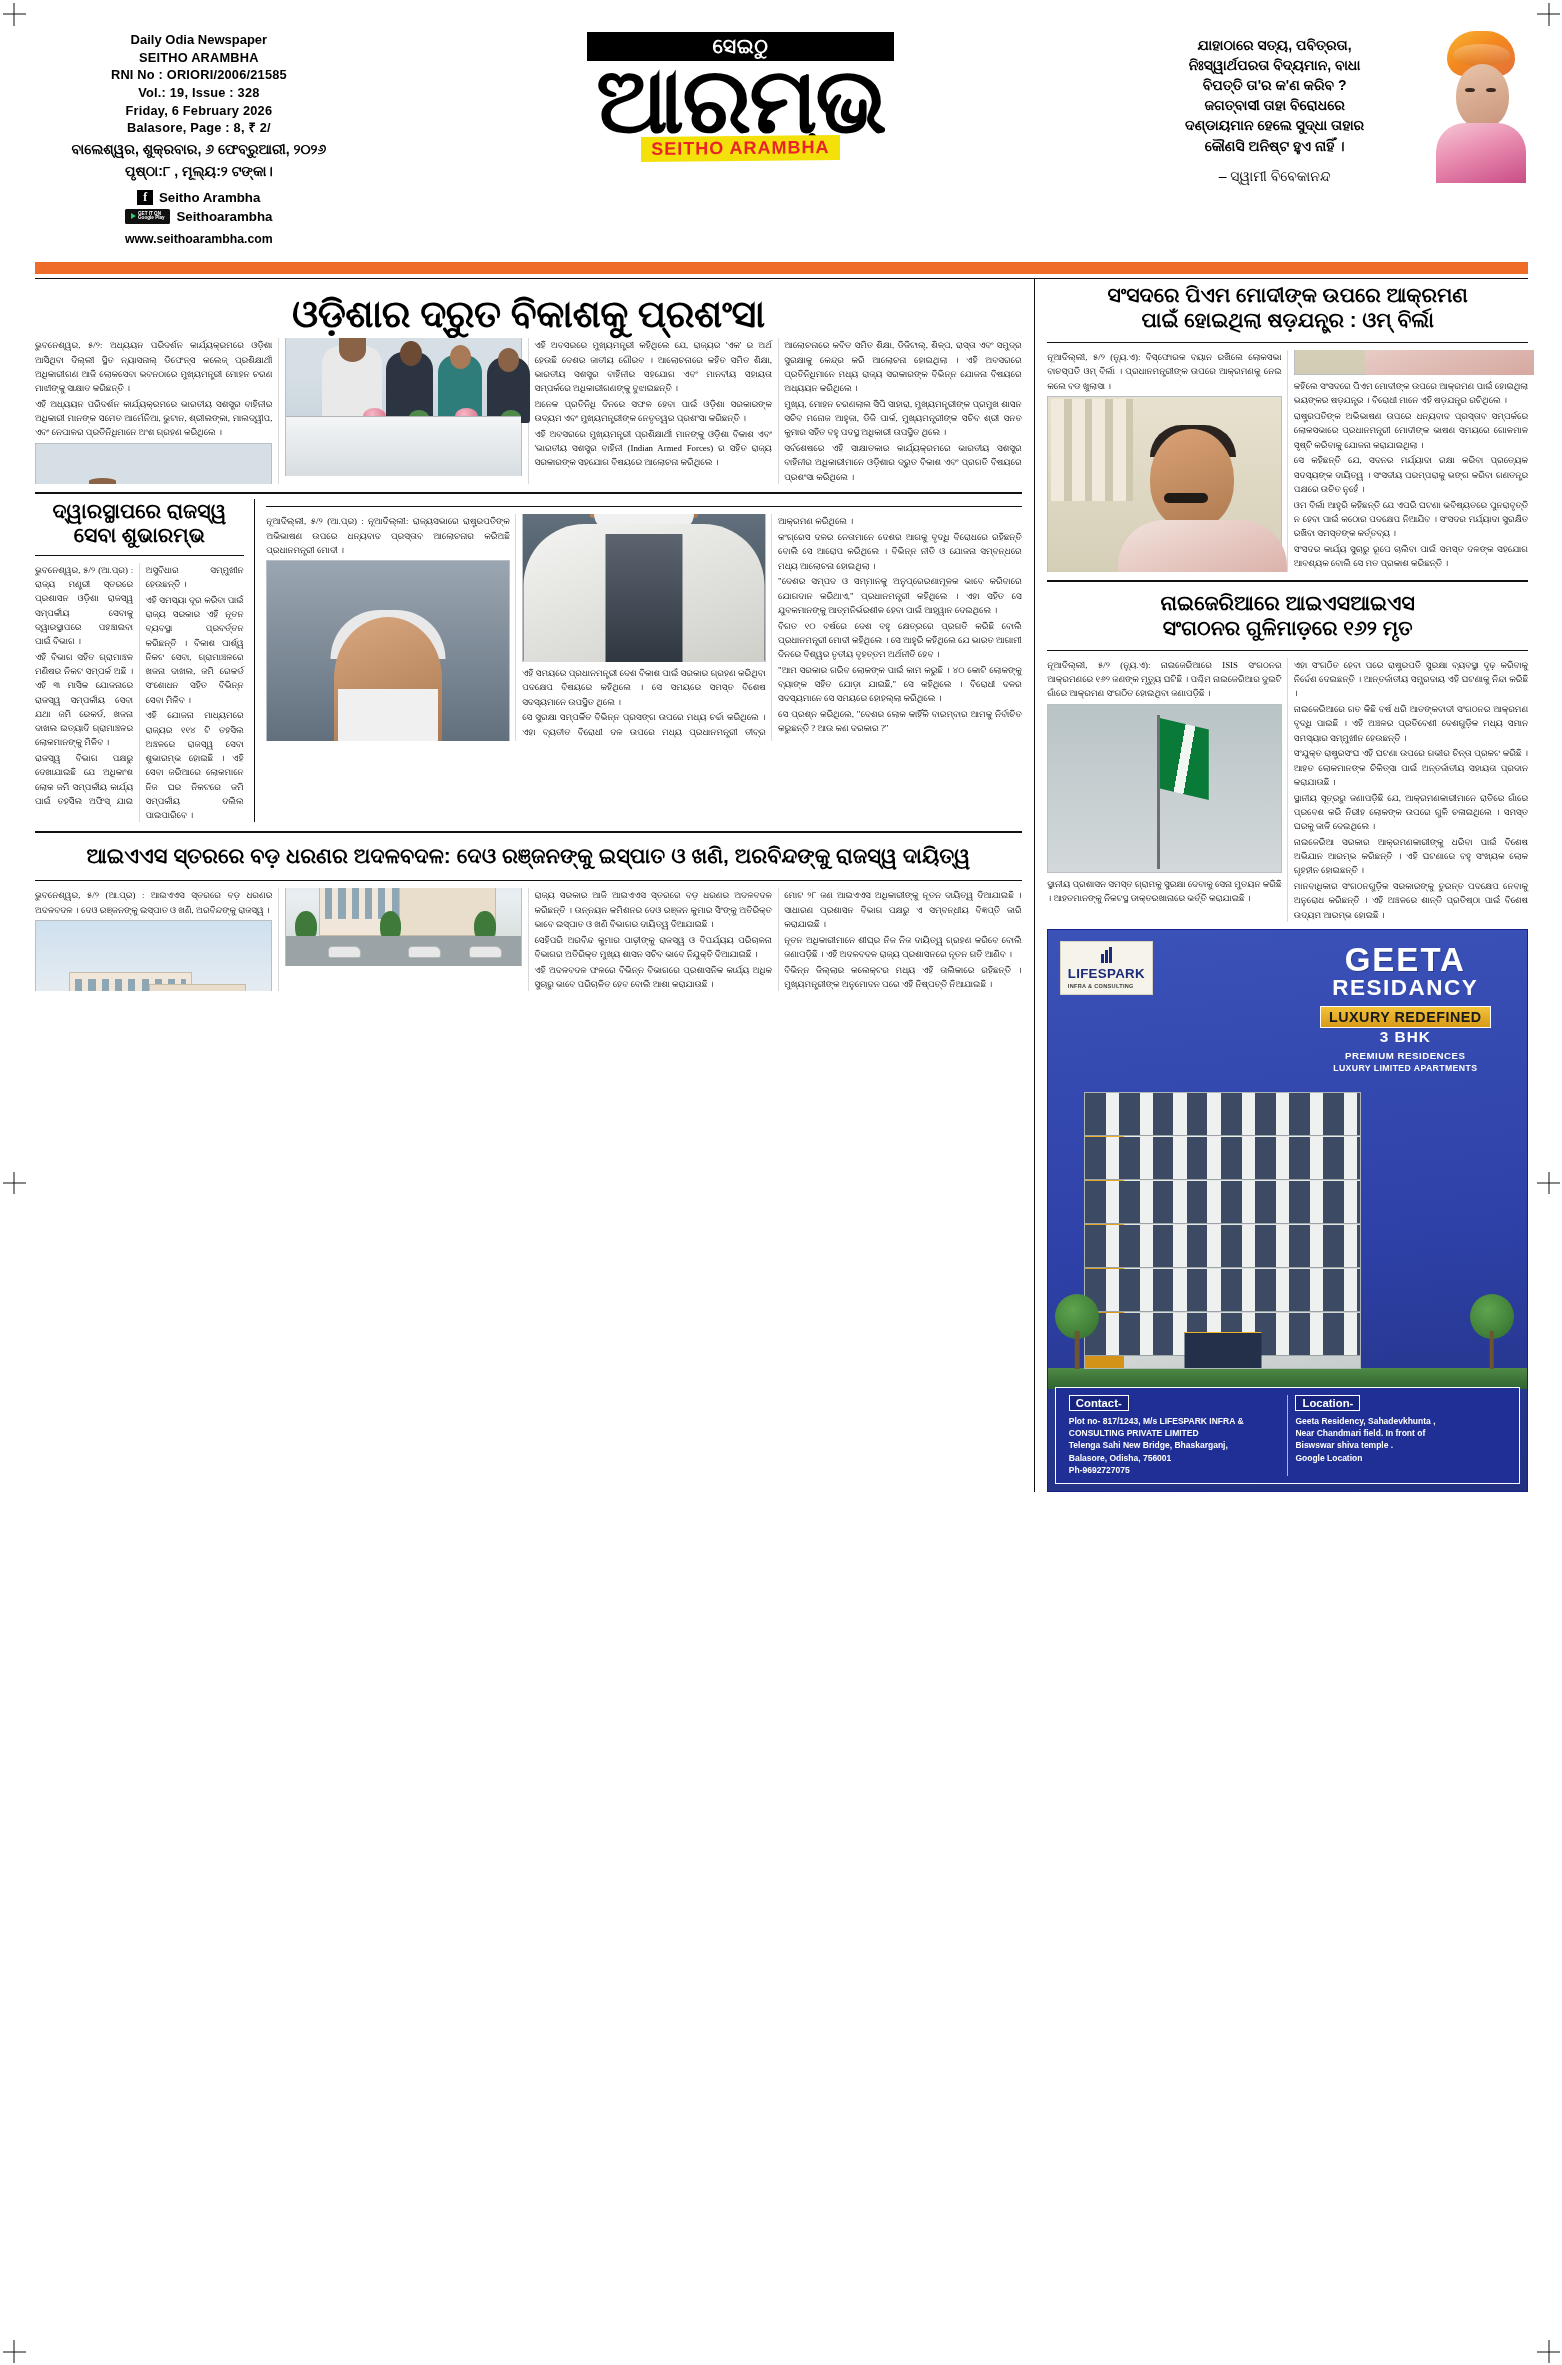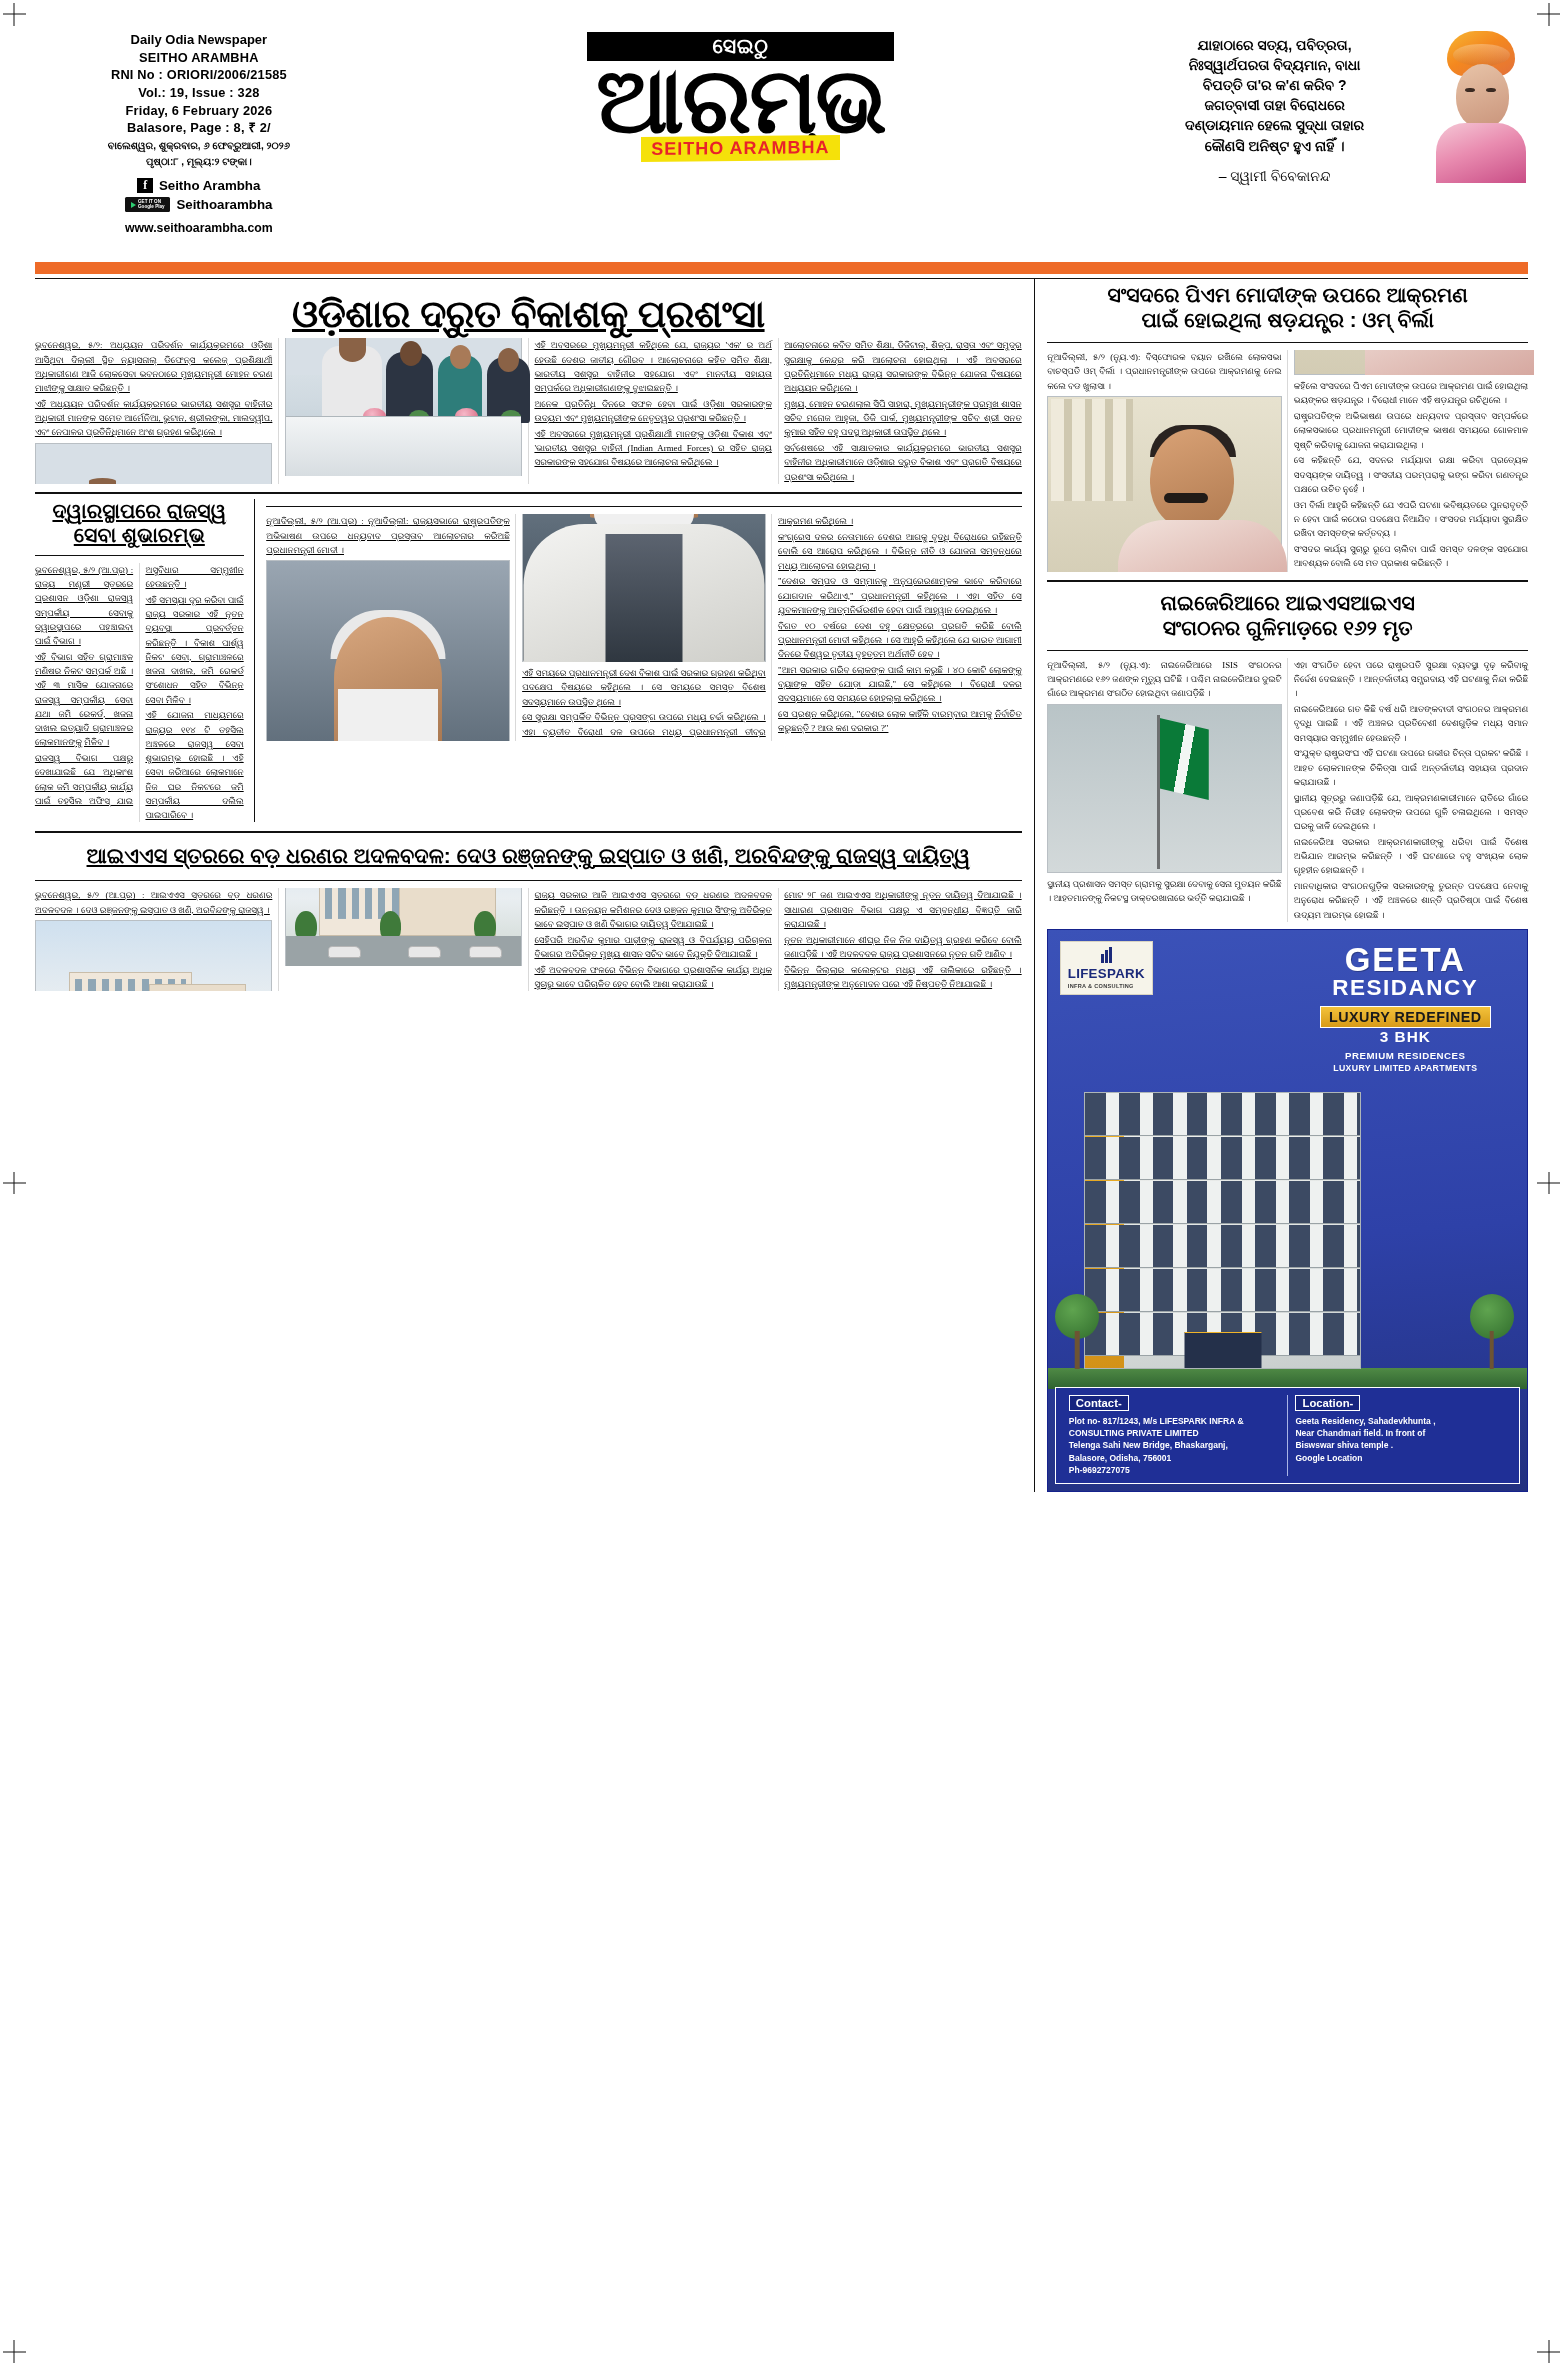--- a/index.html
+++ b/index.html
@@ -18,21 +18,21 @@
   .cmark::after{top:50%;left:0;height:1px;width:100%;transform:translateY(-50%);}
   .cm-tl{left:3.1px;top:3.1px}.cm-tr{right:3.1px;top:3.1px}
   .cm-bl{left:3.1px;bottom:3.1px}.cm-br{right:3.1px;bottom:3.1px}
   .cm-ml{left:3.1px;top:50%;margin-top:-11.3px}.cm-mr{right:3.1px;top:50%;margin-top:-11.3px}
 
   
   .masthead{ display:flex; align-items:flex-start; height:241px; padding:0 19.5px; }
   .mh-left{ width:328px; text-align:center; padding-top:13.3px; }
   .mh-left .l1{font-size:13px;font-weight:bold;line-height:1.38;}
   .mh-left .l2{font-size:12.8px;font-weight:bold;line-height:1.38;letter-spacing:0.2px;}
-  .mh-left .odia{font-size:10px;font-weight:bold;line-height:1.45;margin-top:2px;}
+  .mh-left .odia{font-size:14px;font-weight:bold;line-height:1.45;margin-top:2px;}
   .mh-social{margin-top:8.2px;display:flex;flex-direction:column;align-items:center;gap:3.6px;}
   .soc-row{display:flex;align-items:center;gap:6.1px;font-size:13.3px;font-weight:bold;}
   .fb-ic{width:15.4px;height:15.4px;background:#000;color:#fff;font-size:11.8px;font-weight:bold;
          display:flex;align-items:center;justify-content:center;font-family:"Liberation Serif",serif;}
   .gp-ic{width:45px;height:15.4px;background:#111;color:#fff;display:flex;align-items:center;
          justify-content:center;gap:2px;border-radius:1.5px;}
   .gp-ic .tri{width:0;height:0;border-left:5.6px solid #2ecc71;border-top:3.6px solid transparent;
               border-bottom:3.6px solid transparent;}
   .gp-ic .gtxt{font-size:4.6px;line-height:1.05;text-align:left;font-weight:bold;}
   .mh-web{font-size:12.3px;font-weight:bold;margin-top:4.6px;}
@@ -65,21 +65,21 @@
   .thin-rule{height:1.5px;background:#111;margin:4.1px 19.5px 0;}
 
   
   .hl-main{font-size:38px;font-weight:bold;letter-spacing:-0.5px;text-align:center;line-height:1.12;padding:13.3px 0 3.1px;}
   .hl-r{font-size:20.5px;font-weight:bold;text-align:center;line-height:1.2;padding:4.1px 0 2px;}
   .hl-sec{font-size:20.5px;font-weight:bold;text-align:center;line-height:1.18;}
   .hl-band{font-size:20px;font-weight:bold;text-align:center;line-height:1.2;padding:5.1px 0;}
 
   
   .body-wrap{display:flex; gap:0; padding:0 19.5px; }
-  .col-left{width:1004px; padding-right:12.3px; border-right:1px solid #111;text-decoration:underline;}
+  .col-left{width:1004px; padding-right:12.3px; border-right:1px solid #111;}
   .col-right{width:495px; padding-left:12.3px;}
 
   .rule-h{height:1px;background:#111;margin:7.2px 0;}
   .rule-h-thick{height:2px;background:#111;margin:8.2px 0 5.1px;}
 
   .txtcols{column-gap:12.3px; column-rule:0.5px solid #d9d9d9;}
   .c4{column-count:4}.c3{column-count:3}.c2{column-count:2}
   .body-txt{font-size:8.8px;line-height:1.62;text-align:justify;
             font-family:"Liberation Serif", serif; hyphens:auto;}
   .body-txt p{margin:0 0 1.5px;}

